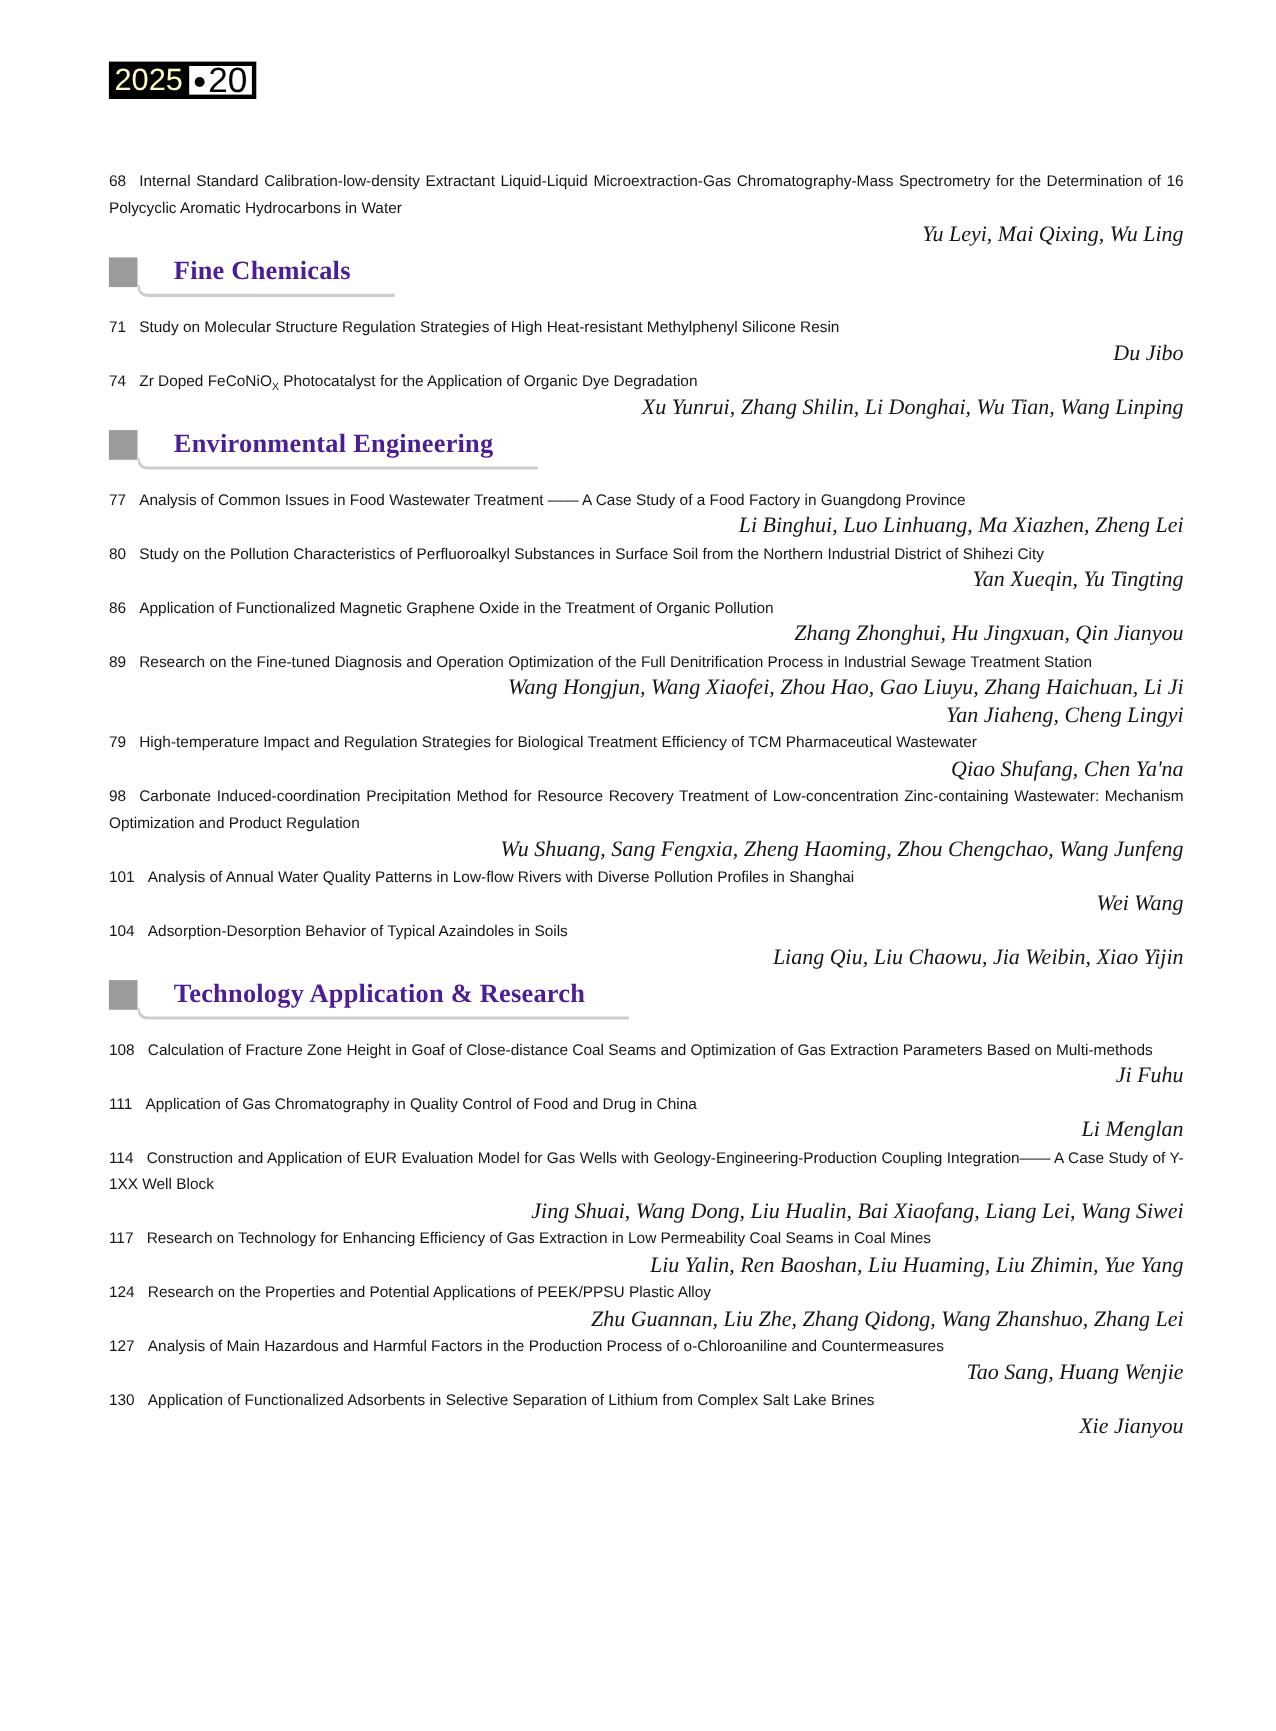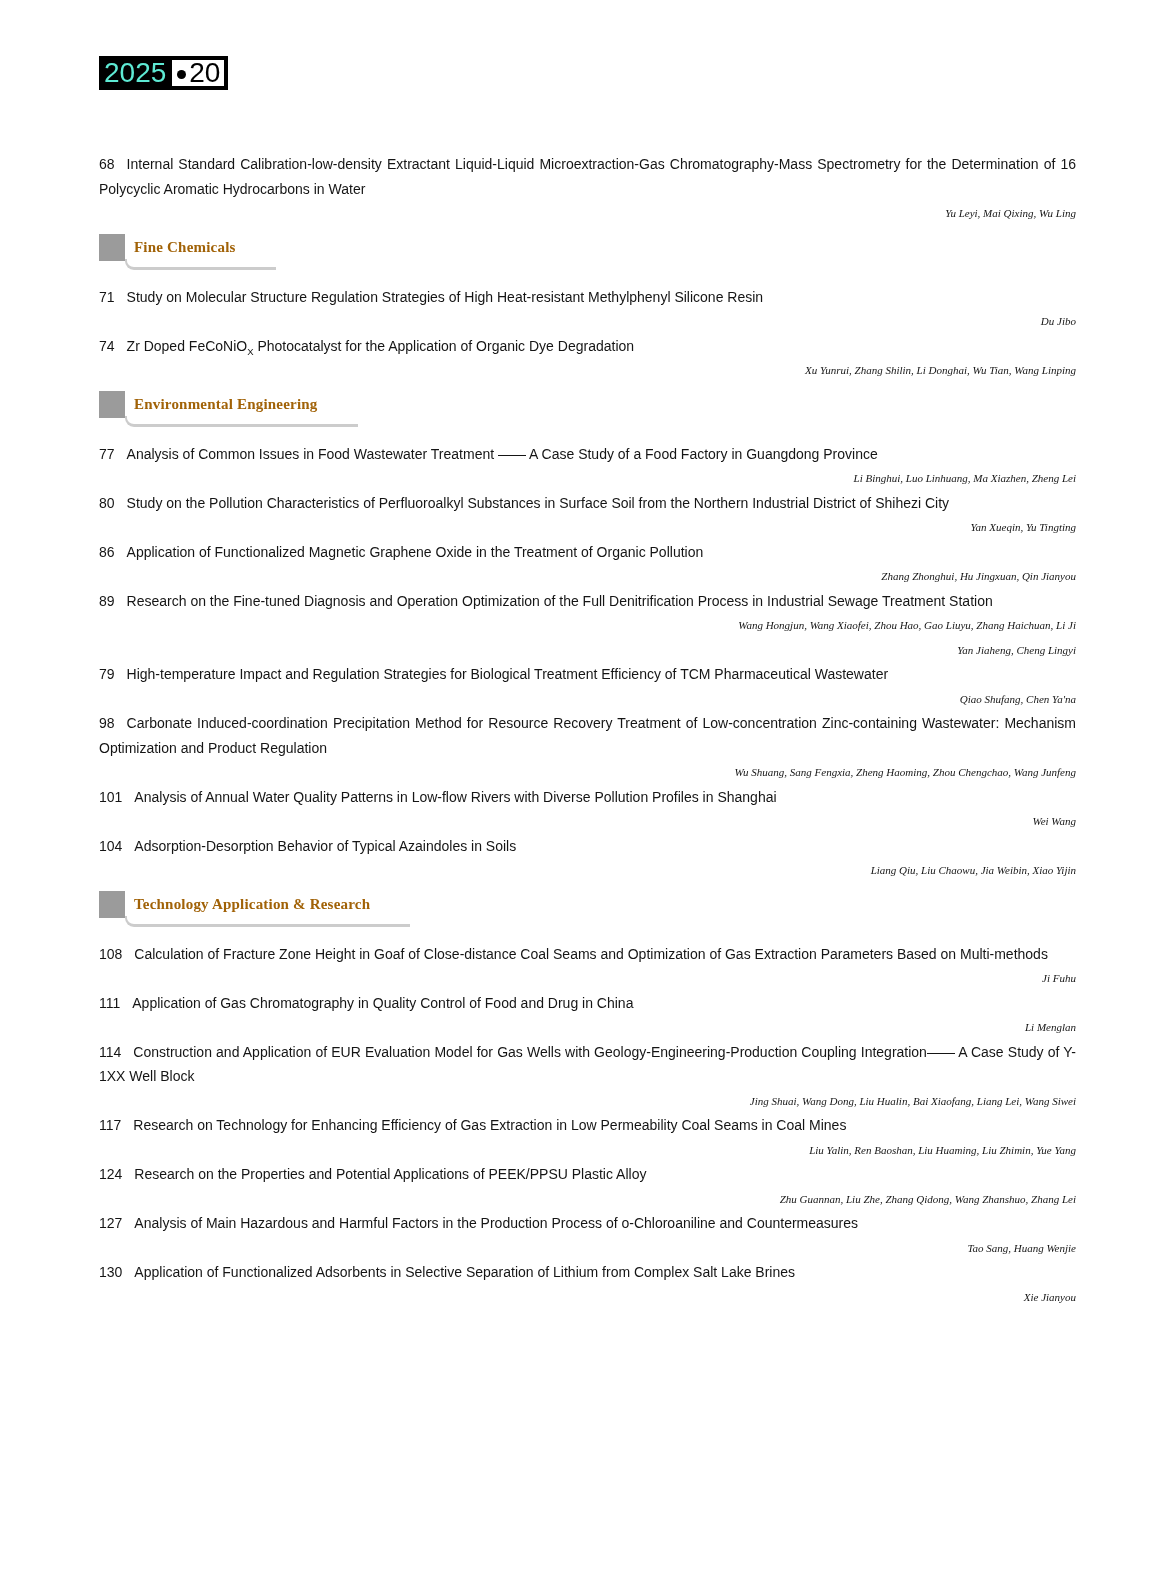--- a/index.html
+++ b/index.html
@@ -6,39 +6,39 @@
   .page{
     width:1160px;height:1574px;box-sizing:border-box;
     padding:56px 84px 0 99px;
     background:#fff;color:var(--ink,#151515);
     font-family:"Liberation Sans",sans-serif;
     overflow:hidden;position:relative;
   }
   
   .logo{display:flex;width:fit-content;align-items:center;background:#000;height:34px;
         padding-right:4px;margin-bottom:62px;}
-  .logo-year{color:#5eead4;font-size:28px;line-height:34px;padding:0 6px 0 5px;letter-spacing:0;}
+  .logo-year{color:#fef9c3;font-size:28px;line-height:34px;padding:0 6px 0 5px;letter-spacing:0;}
   .logo-issue{background:#fff;height:26px;display:inline-flex;align-items:center;
-              font-size:28px;line-height:26px;color:#000;padding:0 4px 0 2px;}
+              font-size:32px;line-height:26px;color:#000;padding:0 4px 0 2px;}
   .logo-dot{width:9px;height:9px;border-radius:50%;background:#000;margin:3px 3px 0 3px;flex:none;}
   
   .toc{font-size:14px;line-height:24.5px;}
   .entry{margin:0;}
   .entry-title{margin:0;text-align:justify;}
   .entry-no{margin-right:12px;}
   .entry-title sub{font-size:9.5px;line-height:0;}
   .entry-authors{margin:0;text-align:right;font-family:"Liberation Serif",serif;
-                 font-style:italic;font-size:11px;}
+                 font-style:italic;font-size:20px;}
   
   .section-row{margin:8px 0 14px;}
   .section-header{display:inline-block;position:relative;padding-bottom:10px;}
   .sh-inner{display:flex;align-items:center;gap:9px;}
   .sh-square{width:26px;height:27px;background:var(--square,#9b9b9b);flex:none;}
-  .sh-title{font-family:"Liberation Serif",serif;font-weight:bold;font-size:15px;
-            line-height:27px;white-space:nowrap;letter-spacing:.2px;color:#a16207;}
+  .sh-title{font-family:"Liberation Serif",serif;font-weight:bold;font-size:24px;
+            line-height:27px;white-space:nowrap;letter-spacing:.2px;color:#4c1d95;margin-left:24px;}
   .sh-shadow{position:absolute;left:26px;right:-40px;bottom:1px;height:8px;
              border-left:2px solid var(--shadow,#ccc);
              border-bottom:3px solid var(--shadow,#ccc);
              border-bottom-left-radius:9px;}
 </style>
 </head>
 <body>
 
 <div class="page">
 

